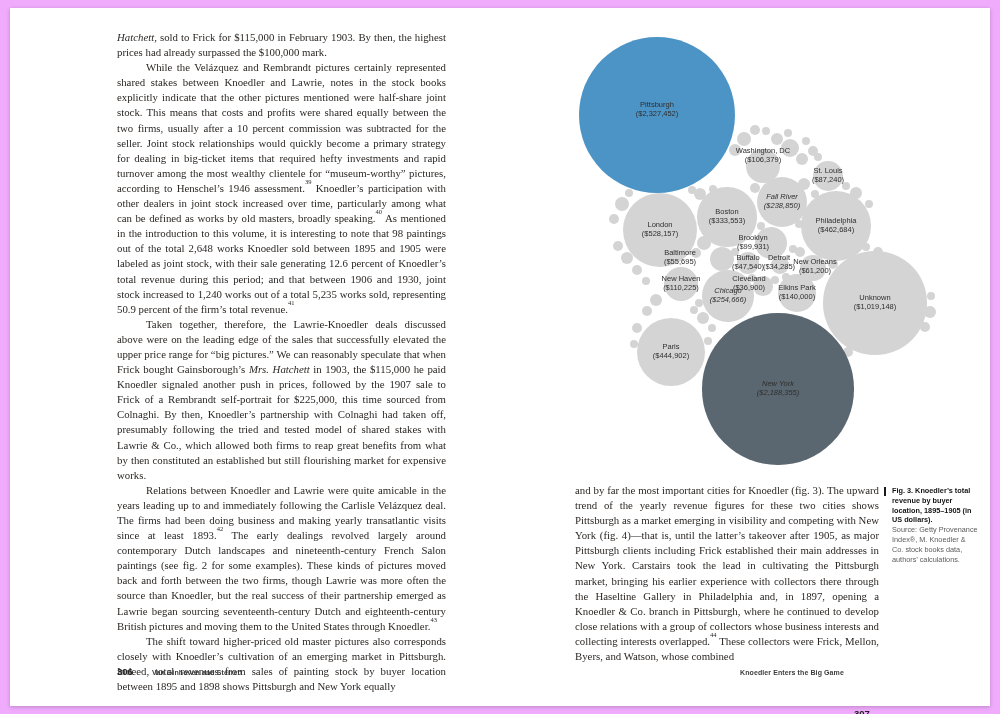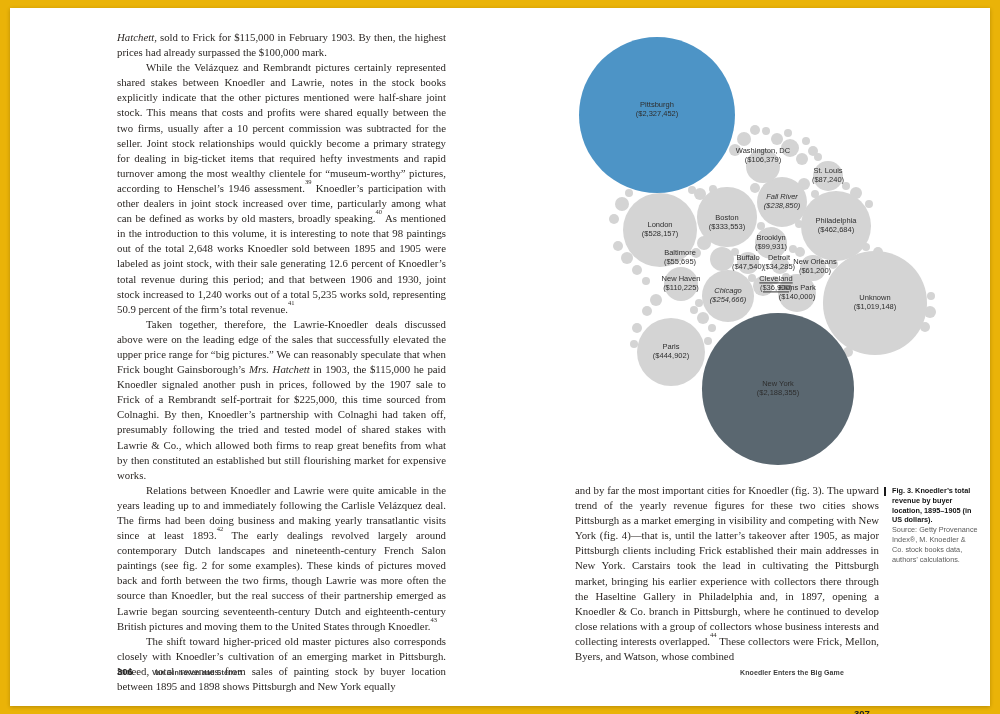--- a/index.html
+++ b/index.html
@@ -1,18 +1,18 @@
 <!DOCTYPE html>
 <html><head>
 <meta charset="utf-8">
 <style>
   html,body { margin:0; padding:0; }
   .stage {
     position:relative; width:1000px; height:714px;
-    background:#eab308; overflow:hidden;
+    background:#f0abfc; overflow:hidden;
     font-family:"Liberation Sans", sans-serif;
   }
   .spread {
     position:absolute; left:10px; top:8px; width:980px; height:698px;
     background:#ffffff; box-shadow:0 1px 4px rgba(0,0,0,.22);
   }
   
   .bodytext {
     position:absolute; color:#2b2724;
     font-family:"Liberation Serif", serif;
@@ -125,41 +125,41 @@
       <div class="bubble" style="left: 812.907px; top: 160.907px; height: 30.1862px; width: 30.1862px; background: rgb(212, 212, 212);"></div>
       <div class="bubble" style="left: 800.359px; top: 255.359px; height: 25.2829px; width: 25.2829px; background: rgb(212, 212, 212);"></div>
       <div class="bubble" style="left: 709.941px; top: 246.941px; height: 24.119px; width: 24.119px; background: rgb(212, 212, 212);"></div>
       <div class="bubble" style="left: 736.858px; top: 251.858px; height: 22.2834px; width: 22.2834px; background: rgb(212, 212, 212);"></div>
       <div class="bubble" style="left: 753.184px; top: 276.184px; height: 19.632px; width: 19.632px; background: rgb(212, 212, 212);"></div>
       <div class="bubble" style="left: 770.538px; top: 255.538px; height: 18.9236px; width: 18.9236px; background: rgb(212, 212, 212);"></div>
       <div class="bubble-label" style="left: 657px; top: 110px; color: rgb(46, 46, 46);">
         <div>Pittsburgh</div>
         <div>($2,327,452)</div>
       </div>
-      <div class="bubble-label" style="left: 778px; top: 389px; color: rgb(46, 46, 46);">
+      <div class="bubble-label" style="left: 778px; top: 389px; color: rgb(46, 46, 46); font-style: italic;">
         <div>New York</div>
         <div>($2,188,355)</div>
       </div>
       <div class="bubble-label" style="left: 875px; top: 303px; color: rgb(46, 46, 46);">
         <div>Unknown</div>
         <div>($1,019,148)</div>
       </div>
       <div class="bubble-label" style="left: 660px; top: 230px; color: rgb(46, 46, 46);">
         <div>London</div>
         <div>($528,157)</div>
       </div>
       <div class="bubble-label" style="left: 836px; top: 226px; color: rgb(46, 46, 46); text-align: center;">
         <div>Philadelphia</div>
         <div>($462,684)</div>
       </div>
       <div class="bubble-label" style="left: 671px; top: 352px; color: rgb(46, 46, 46);">
         <div>Paris</div>
         <div>($444,902)</div>
       </div>
-      <div class="bubble-label" style="left: 727px; top: 223px; color: rgb(46, 46, 46);">
+      <div class="bubble-label" style="left: 727px; top: 217px; color: rgb(46, 46, 46);">
         <div>Boston</div>
         <div>($333,553)</div>
       </div>
       <div class="bubble-label" style="left: 728px; top: 296px; color: rgb(46, 46, 46); font-style: italic;">
         <div>Chicago</div>
         <div>($254,666)</div>
       </div>
       <div class="bubble-label" style="left: 782px; top: 202px; color: rgb(46, 46, 46); font-style: italic;">
         <div>Fall River</div>
         <div>($238,850)</div>
@@ -169,41 +169,41 @@
         <div>($140,000)</div>
       </div>
       <div class="bubble-label" style="left: 681px; top: 284px; color: rgb(46, 46, 46);">
         <div>New Haven</div>
         <div>($110,225)</div>
       </div>
       <div class="bubble-label" style="left: 763px; top: 156px; color: rgb(46, 46, 46);">
         <div>Washington, DC</div>
         <div>($106,379)</div>
       </div>
-      <div class="bubble-label" style="left: 771px; top: 243px; color: rgb(46, 46, 46);">
+      <div class="bubble-label" style="left: 753px; top: 243px; color: rgb(46, 46, 46);">
         <div>Brooklyn</div>
         <div>($99,931)</div>
       </div>
       <div class="bubble-label" style="left: 828px; top: 176px; color: rgb(46, 46, 46);">
         <div>St. Louis</div>
         <div>($87,240)</div>
       </div>
       <div class="bubble-label" style="left: 815px; top: 267px; color: rgb(46, 46, 46);">
         <div>New Orleans</div>
         <div>($61,200)</div>
       </div>
       <div class="bubble-label" style="left: 680px; top: 258px; color: rgb(46, 46, 46);">
         <div>Baltimore</div>
         <div>($55,695)</div>
       </div>
       <div class="bubble-label" style="left: 748px; top: 263px; color: rgb(46, 46, 46);">
         <div>Buffalo</div>
         <div>($47,540)</div>
       </div>
-      <div class="bubble-label" style="left: 776px; top: 284px; color: rgb(46, 46, 46); text-decoration: underline;">
+      <div class="bubble-label" style="left: 749px; top: 284px; color: rgb(46, 46, 46);">
         <div>Cleveland</div>
         <div>($36,900)</div>
       </div>
       <div class="bubble-label" style="left: 779px; top: 263px; color: rgb(46, 46, 46);">
         <div>Detroit</div>
         <div>($34,285)</div>
       </div>
     </div>
 
   <div class="bodytext bodytext-right">

